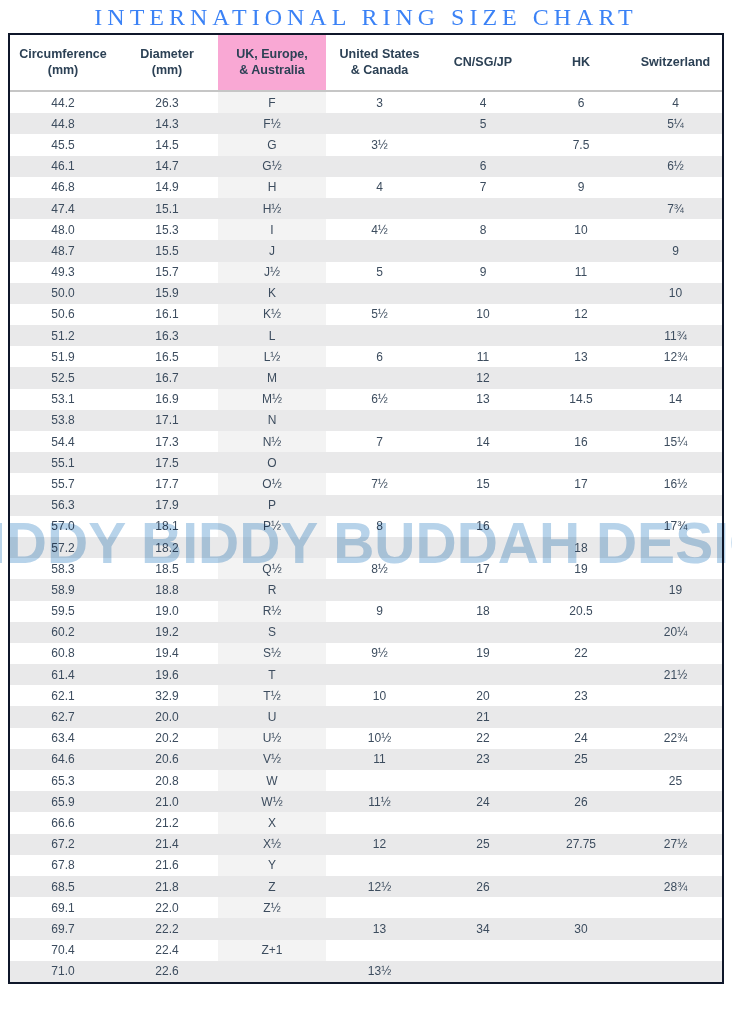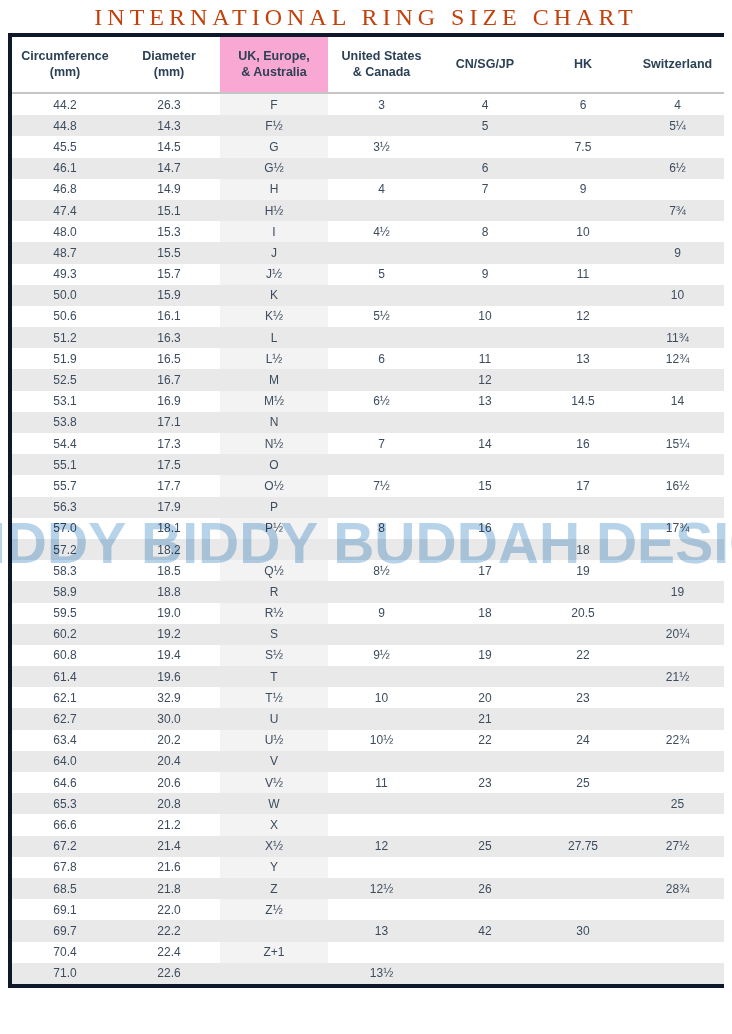--- a/index.html
+++ b/index.html
@@ -14,25 +14,25 @@
   }
   .page-title {
     margin: 4px 0 3px 0;
     height: 26px;
     line-height: 26px;
     text-align: center;
     font-family: "Liberation Serif", "DejaVu Serif", serif;
     font-weight: 500;
     font-size: 24px;
     letter-spacing: 5px;
-    color: #c2410c;
+    color: #3b82f6;
   }
   .table-wrap {
     margin: 0 8px;
-    border: 4px solid #0f172a;
+    border: 2px solid #0f172a;
     background: #ffffff;
   }
   table {
     width: 100%;
     border-collapse: collapse;
     table-layout: fixed;
   }
   thead th {
     height: 55px;
     vertical-align: middle;
@@ -365,62 +365,62 @@
           <td>62.1</td>
           <td>32.9</td>
           <td class="uk-col">T½</td>
           <td>10</td>
           <td>20</td>
           <td>23</td>
           <td></td>
         </tr>
         <tr>
           <td>62.7</td>
-          <td>30.0</td>
+          <td>20.0</td>
           <td class="uk-col">U</td>
           <td></td>
           <td>21</td>
           <td></td>
           <td></td>
         </tr>
         <tr>
           <td>63.4</td>
           <td>20.2</td>
           <td class="uk-col">U½</td>
           <td>10½</td>
           <td>22</td>
           <td>24</td>
           <td>22¾</td>
         </tr>
         <tr>
-          <td>64.0</td>
-          <td>20.4</td>
-          <td class="uk-col">V</td>
-          <td></td>
-          <td></td>
-          <td></td>
-          <td></td>
-        </tr>
-        <tr>
           <td>64.6</td>
           <td>20.6</td>
           <td class="uk-col">V½</td>
           <td>11</td>
           <td>23</td>
           <td>25</td>
           <td></td>
         </tr>
         <tr>
           <td>65.3</td>
           <td>20.8</td>
           <td class="uk-col">W</td>
           <td></td>
           <td></td>
           <td></td>
           <td>25</td>
+        </tr>
+        <tr>
+          <td>65.9</td>
+          <td>21.0</td>
+          <td class="uk-col">W½</td>
+          <td>11½</td>
+          <td>24</td>
+          <td>26</td>
+          <td></td>
         </tr>
         <tr>
           <td>66.6</td>
           <td>21.2</td>
           <td class="uk-col">X</td>
           <td></td>
           <td></td>
           <td></td>
           <td></td>
         </tr>
@@ -458,21 +458,21 @@
           <td></td>
           <td></td>
           <td></td>
           <td></td>
         </tr>
         <tr>
           <td>69.7</td>
           <td>22.2</td>
           <td class="uk-col"></td>
           <td>13</td>
-          <td>42</td>
+          <td>34</td>
           <td>30</td>
           <td></td>
         </tr>
         <tr>
           <td>70.4</td>
           <td>22.4</td>
           <td class="uk-col">Z+1</td>
           <td></td>
           <td></td>
           <td></td>

